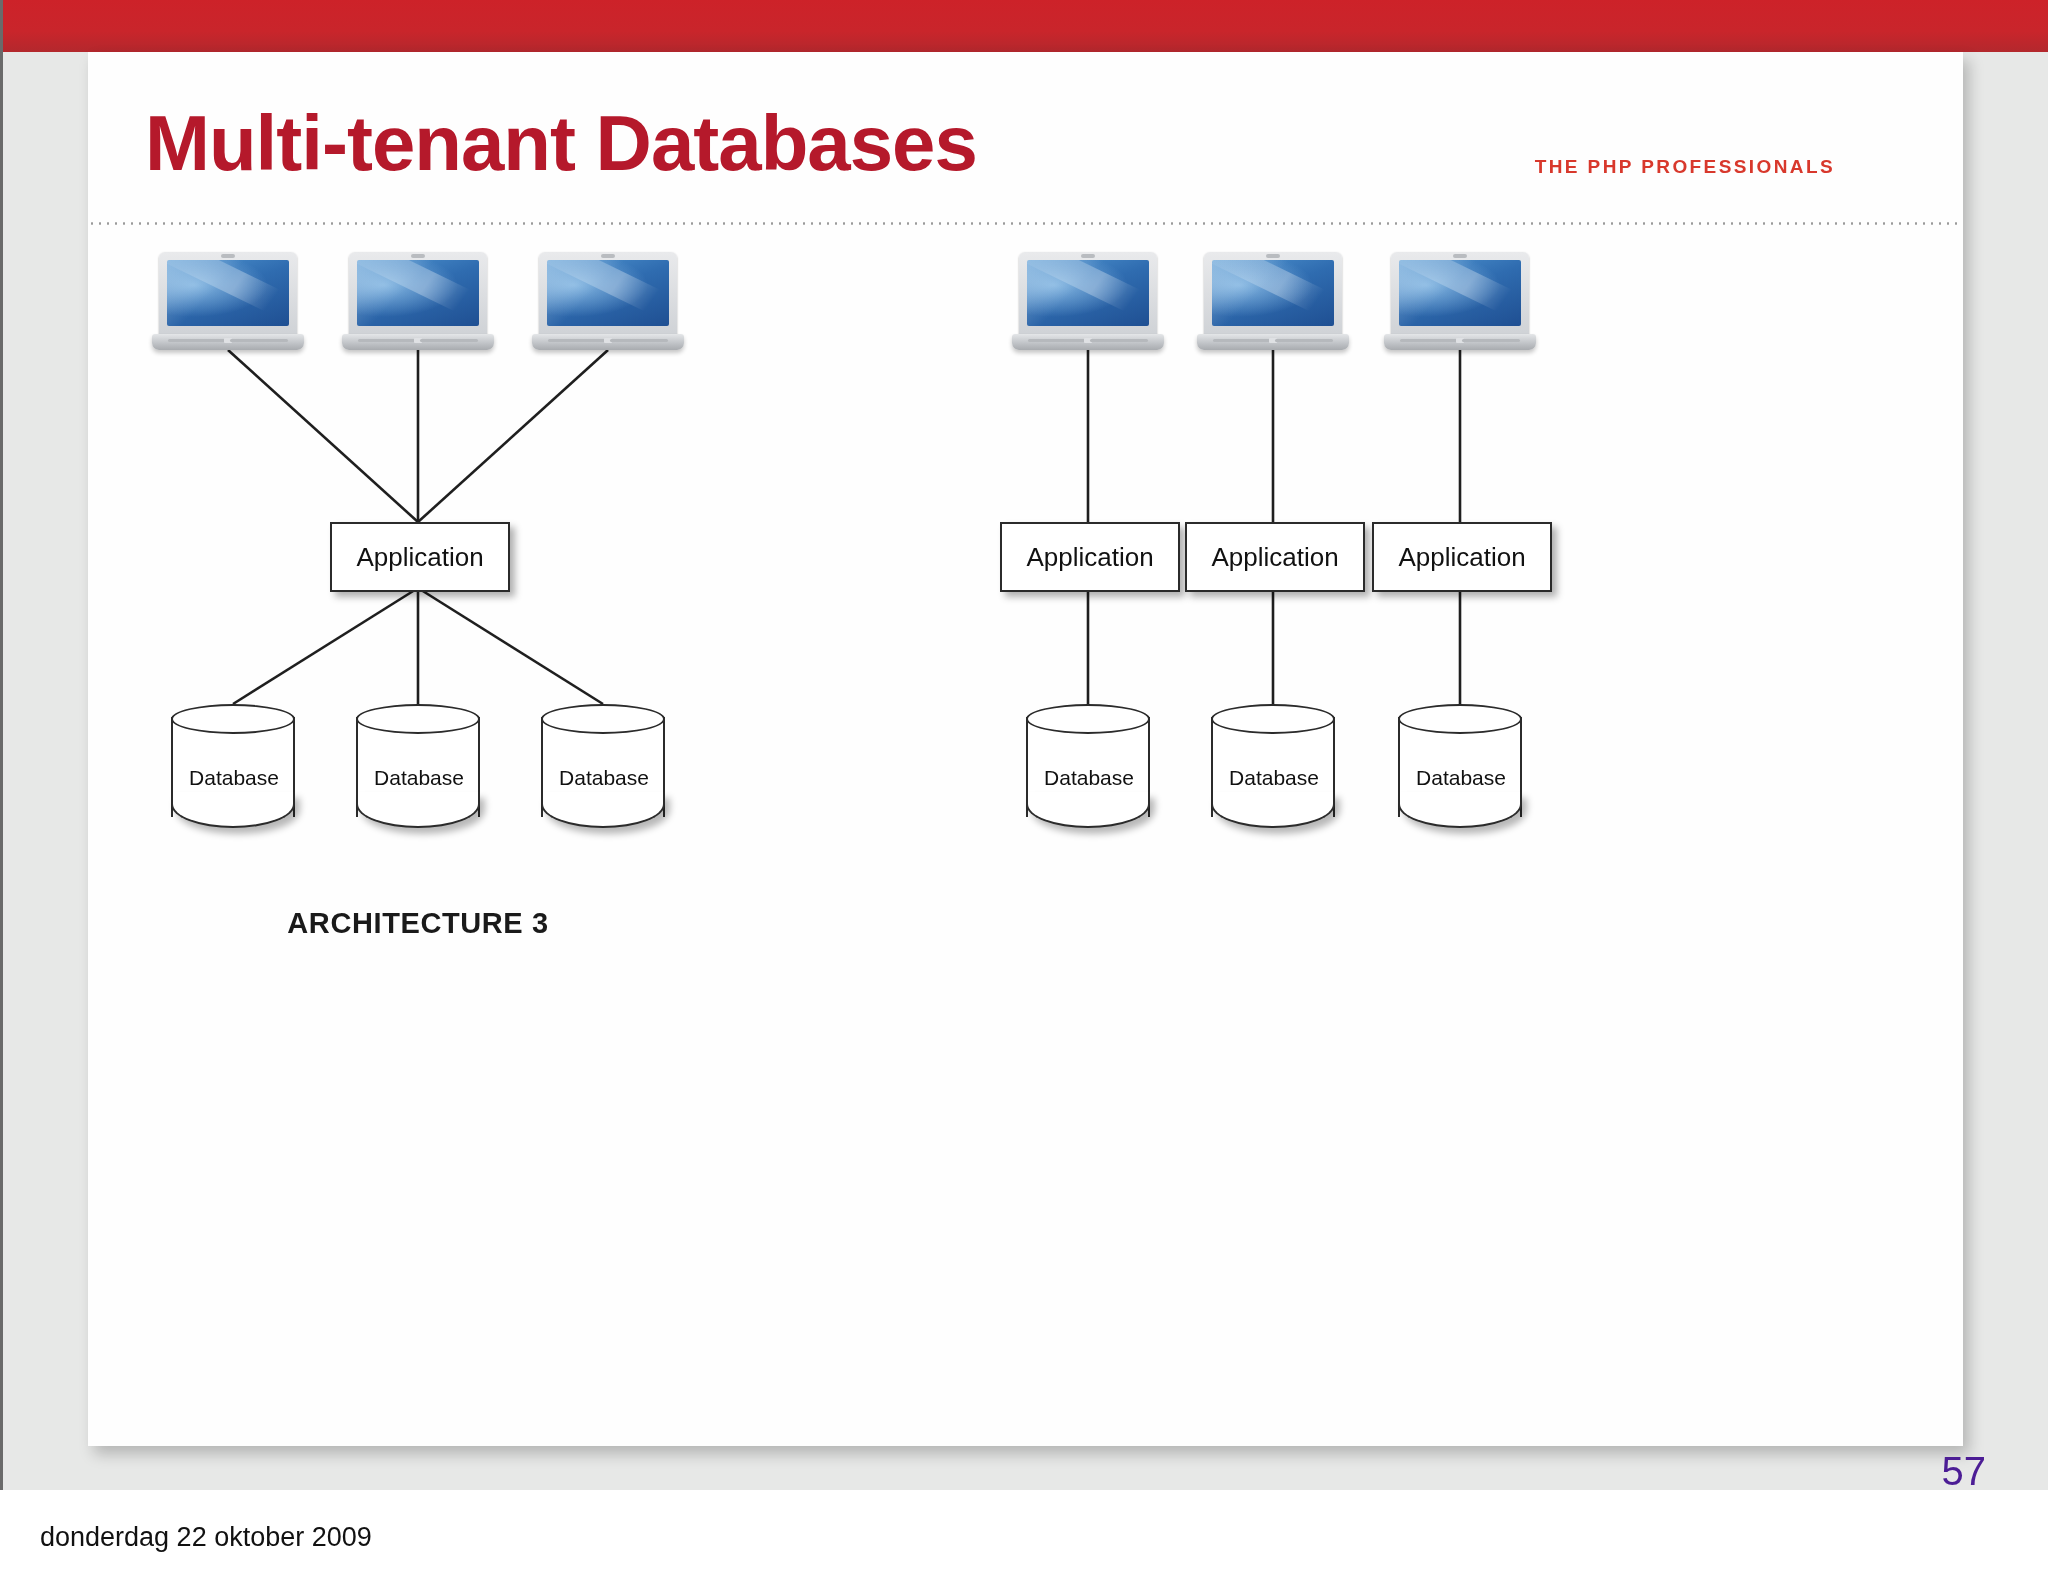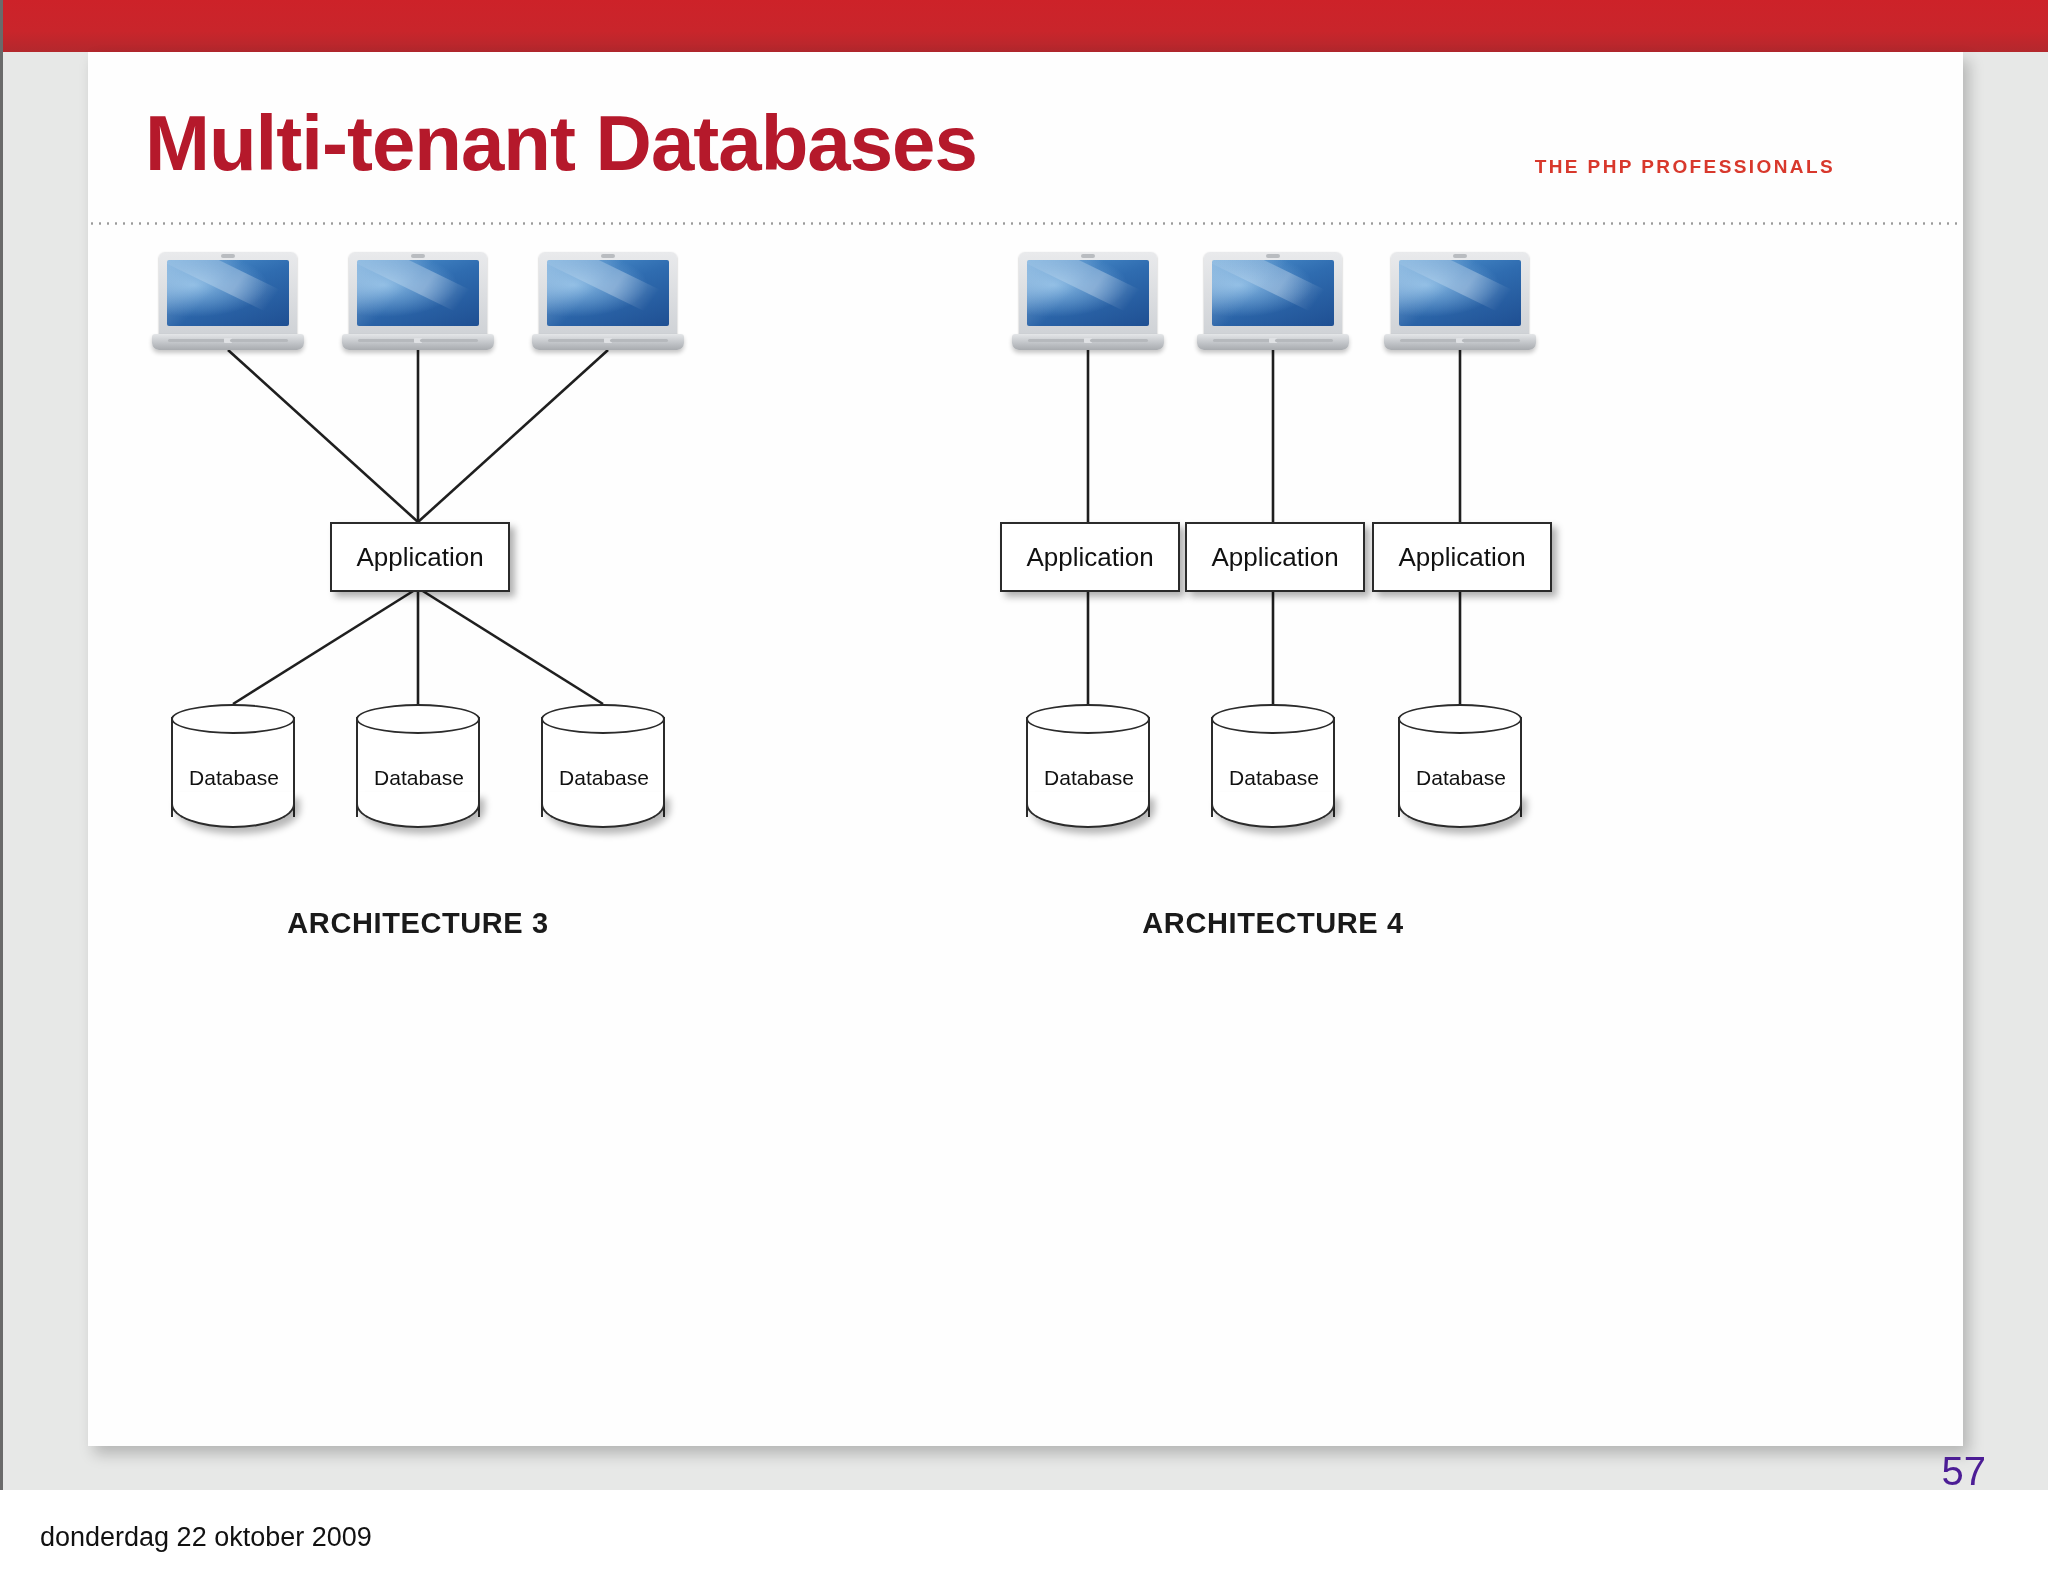--- a/index.html
+++ b/index.html
@@ -309,21 +309,20 @@
         <div class="db-top"></div>
         <div class="db-label">Database</div>
       </div>
       <div class="db" style="left:1310px; top:652px;">
         <div class="db-body"></div>
         <div class="db-bottom"></div>
         <div class="db-top"></div>
         <div class="db-label">Database</div>
       </div>
 
-      <div class="arch-label" style="left:975px; top:855px;">ARCHITECTURE 4</div>
 
     </div>
   </div>
 
   <div id="page-number">57</div>
 </div>
 
 <div id="footer-date">donderdag 22 oktober 2009</div>
 
 </body></html>

